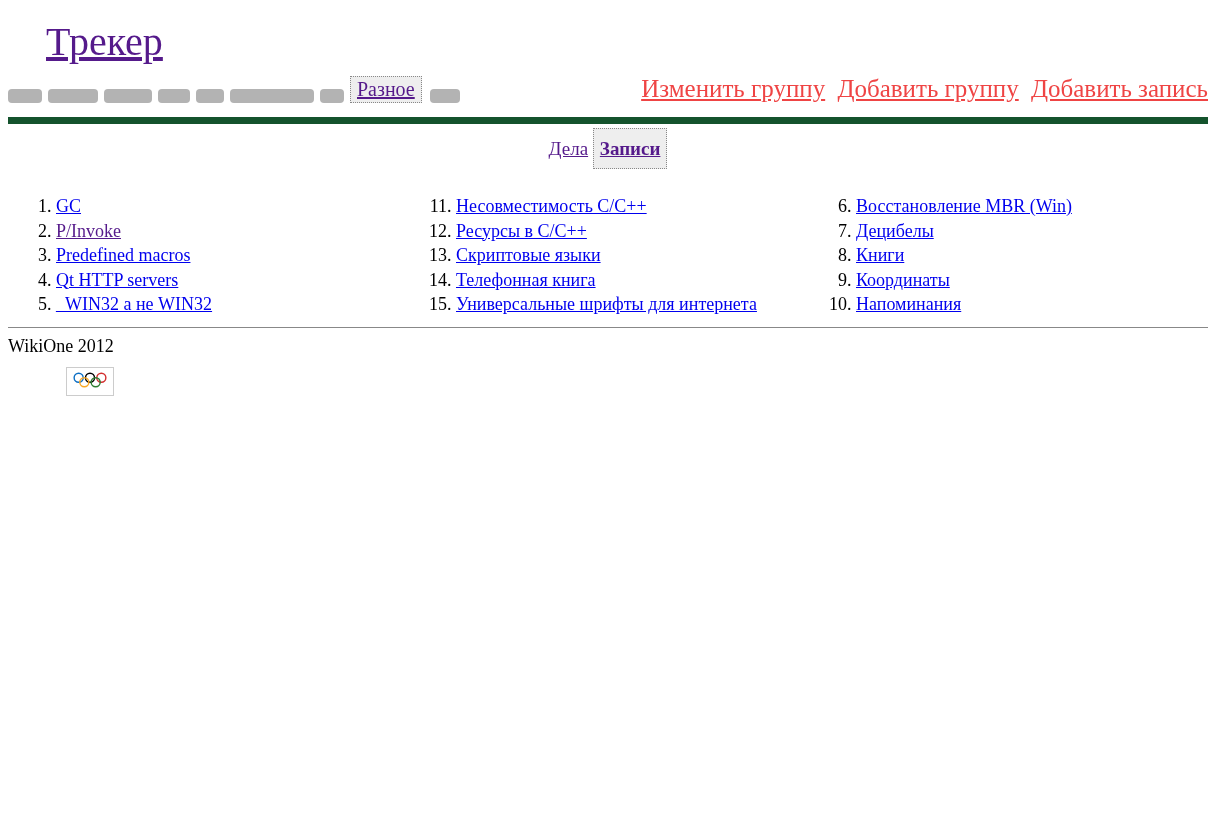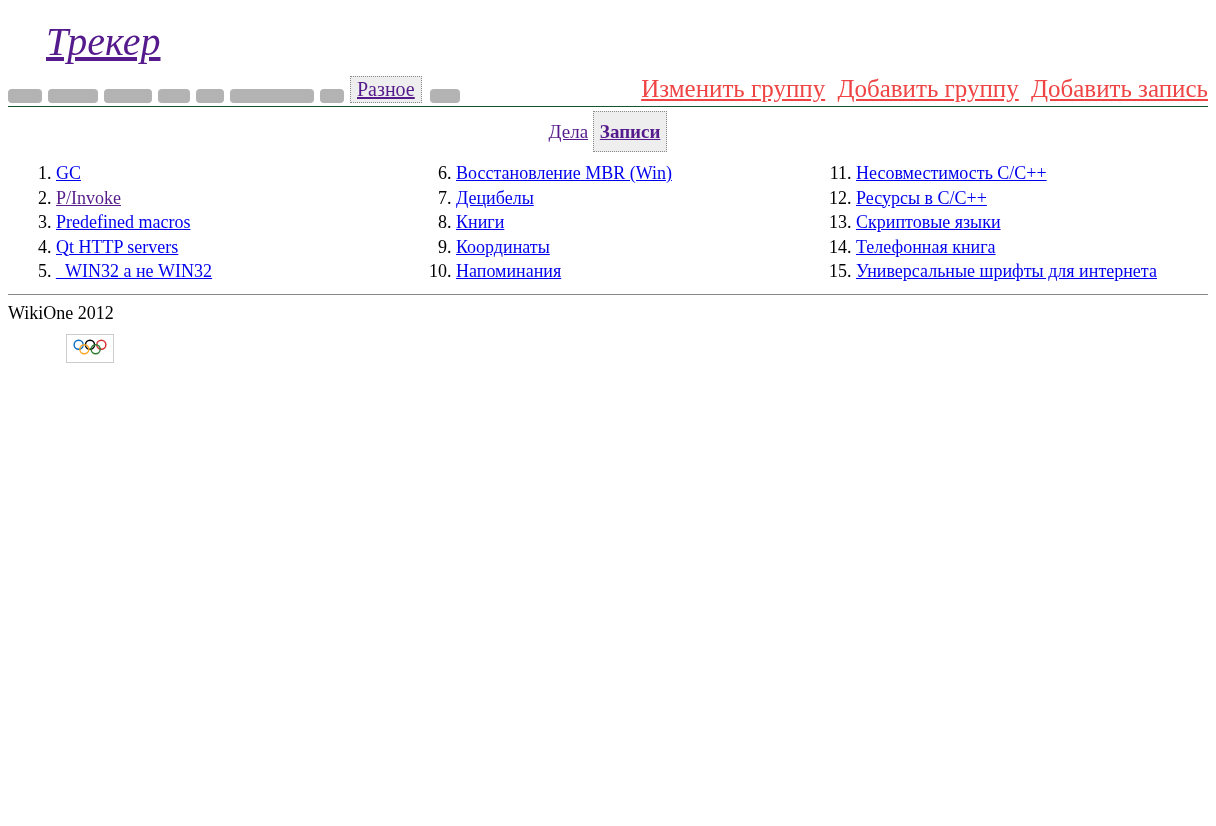--- a/index.html
+++ b/index.html
@@ -18,28 +18,27 @@
     color: #0000ee;
   }
   .page-title {
     font-size: 40px;
     font-weight: normal;
     margin: 10px 0 10px 38px;
   }
   .page-title a {
     color: #551a8b;
     text-decoration: underline;
-    font-style: italic;
   }
   .topbar {
     display: flex;
     justify-content: space-between;
     align-items: flex-end;
-    border-bottom: 1px solid #14532d;
-    padding-bottom: 3px;
+    border-bottom: 7px solid #14532d;
+    padding-bottom: 14px;
     margin-bottom: 14px;
     font-size: 19px;
   }
   .top-left {
     display: flex;
     align-items: flex-end;
     gap: 4px;
   }
   .blob {
     background: #b3b3b3;
@@ -82,20 +81,21 @@
     font-weight: bold;
   }
   .subnav .plain {
   }
   .columns {
     display: flex;
     margin-bottom: 10px;
   }
   .col {
     flex: 1;
+    margin-top: 16px;
   }
   ol {
     margin: 0;
     padding-left: 48px;
     font-size: 18px;
     line-height: 1.25;
   }
   ol li {
     padding: 1px 0;
   }
@@ -168,35 +168,35 @@
   <div class="col">
     <ol start="1">
       <li><a href="#">GC</a></li>
       <li><a href="#" style="color:#551a8b">P/Invoke</a></li>
       <li><a href="#">Predefined macros</a></li>
       <li><a href="#">Qt HTTP servers</a></li>
       <li><a href="#">_WIN32 а не WIN32</a></li>
     </ol>
   </div>
   <div class="col">
+    <ol start="11">
+      <li><a href="#">Несовместимость C/C++</a></li>
+      <li><a href="#">Ресурсы в C/C++</a></li>
+      <li><a href="#">Скриптовые языки</a></li>
+      <li><a href="#">Телефонная книга</a></li>
+      <li><a href="#">Универсальные шрифты для интернета</a></li>
+    </ol>
+  </div>
+  <div class="col">
     <ol start="6">
       <li><a href="#">Восстановление MBR (Win)</a></li>
       <li><a href="#">Децибелы</a></li>
       <li><a href="#">Книги</a></li>
       <li><a href="#">Координаты</a></li>
       <li><a href="#">Напоминания</a></li>
-    </ol>
-  </div>
-  <div class="col">
-    <ol start="11">
-      <li><a href="#">Несовместимость C/C++</a></li>
-      <li><a href="#">Ресурсы в C/C++</a></li>
-      <li><a href="#">Скриптовые языки</a></li>
-      <li><a href="#">Телефонная книга</a></li>
-      <li><a href="#">Универсальные шрифты для интернета</a></li>
     </ol>
   </div>
 </div>
 
 <hr class="sep">
 
 <div class="footer">
   <div class="footer-right">
     <span>WikiOne 2012</span><br>
     <span class="rings">

